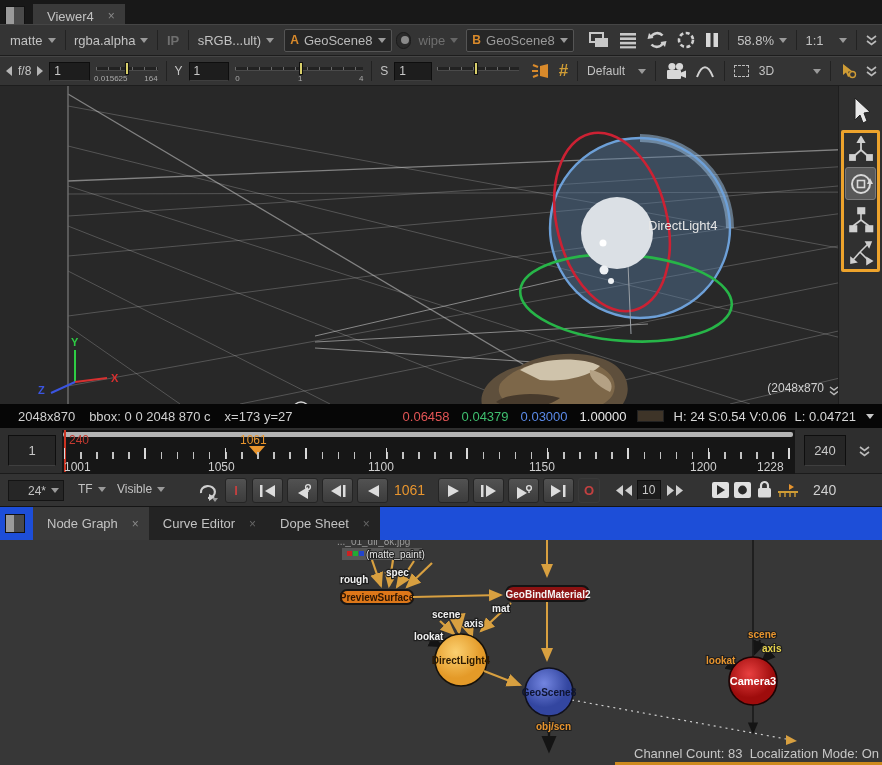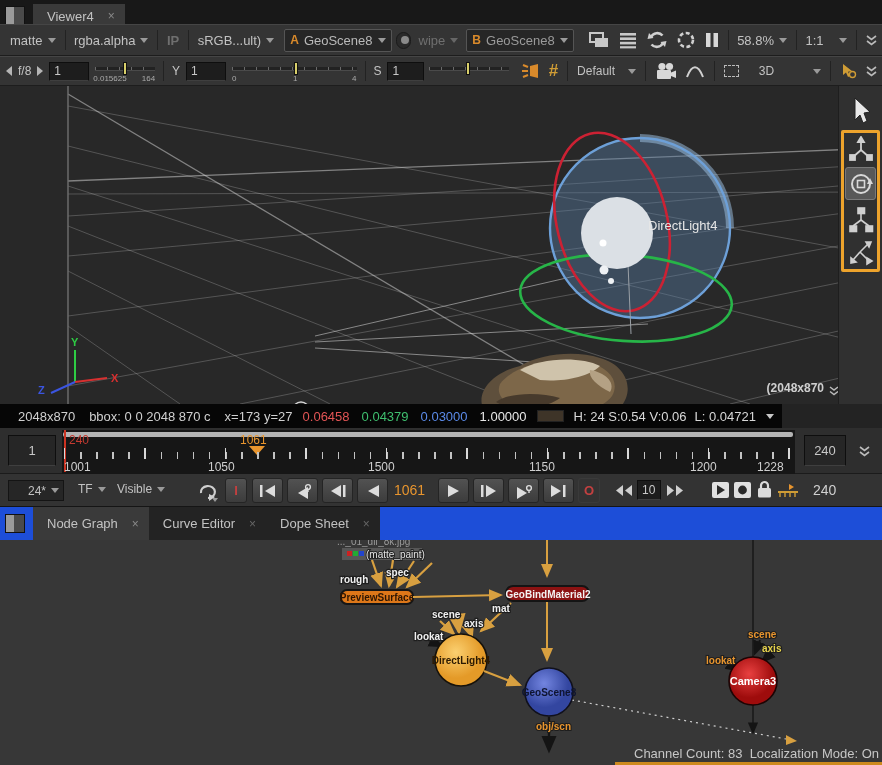--- a/index.html
+++ b/index.html
@@ -215,21 +215,21 @@
     </div>
     <div class="iconbtn">
       <svg width="20" height="16">
           <path d="M2,14 C7,1 13,1 18,14" fill="none" stroke="#d0d0d0" stroke-width="2"></path>
         </svg>
     </div>
     <div class="vsep"></div>
     <div class="iconbtn">
       <span style="display:block;width:15px;height:12px;border:1.6px dashed #bbb;"></span>
     </div>
-    <div class="dd" style="margin-left:12px;">
+    <div class="dd" style="margin-left:2px;">
       <span>3D</span>
         <span class="caret" style="margin-left:34px;"></span>
     </div>
     <div class="vsep"></div>
     <div class="iconbtn">
       <svg width="17" height="16">
           <path d="M3,1 L3,12 L6,9.5 L8,14 L10,13 L8,8.8 L12,8 Z" fill="#cf9c35"></path>
           <circle cx="12.5" cy="11.5" r="3" fill="none" stroke="#cf9c35" stroke-width="1.4"></circle>
         </svg>
     </div>
@@ -306,21 +306,21 @@
       <g stroke-width="2">
         <line x1="75" y1="296" x2="75" y2="264" stroke="#2ecc44"></line>
         <line x1="75" y1="296" x2="107" y2="292" stroke="#d83030"></line>
         <line x1="75" y1="296" x2="51" y2="307" stroke="#3b55e0"></line>
       </g>
       <text x="71" y="260" font-size="11" font-weight="bold" fill="#2ecc44">Y</text>
       <text x="111" y="296" font-size="11" font-weight="bold" fill="#d83030">X</text>
       <text x="38" y="308" font-size="11" font-weight="bold" fill="#3b55e0">Z</text>
     </svg>
 
-    <div class="abs" style="right:58px;top:295px;font-size:12px;color:#cfcfcf;font-weight:bold;">(2048x870</div>
+    <div class="abs" style="right:58px;top:295px;font-size:12px;color:#cfcfcf;">(2048x870</div>
     <div class="abs" style="right:42px;top:297px;">
       <svg width="12" height="12">
           <g stroke="#bbb" stroke-width="1.5" fill="none">
             <path d="M2,2 L6,5 L10,2"></path>
             <path d="M2,6.5 L6,9.5 L10,6.5"></path>
           </g>
         </svg>
     </div>
 
     <div class="abs" style="right:0;top:0;width:44px;height:318px;background:#303030;border-left:1px solid #1e1e1e;">
@@ -364,21 +364,21 @@
             <path d="M18,4 L23,4 L21,9 Z"></path>
             <line x1="12" y1="14" x2="5" y2="22"></line>
             <path d="M3,20 L3,25 L8,24 Z"></path>
             <line x1="12" y1="14" x2="20" y2="22"></line>
             <path d="M19,20 L24,23 L19,26 Z"></path>
           </svg>
       </div>
     </div>
   </div>
 
-  <div class="abs" style="top:404px;left:0;width:782px;height:24px;background:#060606;display:flex;align-items:center;font-size:13px;">
+  <div class="abs" style="top:404px;left:0;width:882px;height:24px;background:#060606;display:flex;align-items:center;font-size:13px;">
     <span style="margin-left:18px;color:#d0d0d0;">2048x870</span>
     <span style="margin-left:14px;color:#d0d0d0;">bbox: 0 0 2048 870 c</span>
     <span style="margin-left:14px;color:#d0d0d0;">x=173 y=27</span>
     <span style="margin-left:auto;color:#e25555;">0.06458</span>
     <span style="margin-left:12px;color:#3fbf6f;">0.04379</span>
     <span style="margin-left:12px;color:#5b8ae8;">0.03000</span>
     <span style="margin-left:12px;color:#e8e8e8;">1.00000</span>
     <span style="margin-left:10px;width:27px;height:12px;background:#3e3428;border:1px solid #222;display:inline-block;"></span>
     <span style="margin-left:10px;color:#d8d8d8;">H: 24 S:0.54 V:0.06</span>
     <span style="margin-left:8px;color:#d8d8d8;">L: 0.04721</span>
@@ -393,21 +393,21 @@
       <div class="abs" style="left:1px;top:2px;width:730px;height:5px;background:#b3b3b3;border-radius:2px;"></div>
       <div class="abs" style="left:2px;top:0;width:2px;height:42px;background:#cc3322;"></div>
       <div class="abs" style="left:7px;top:3px;font-size:12px;color:#c23a30;">240</div>
       <div class="abs" style="left:178px;top:3px;font-size:12px;color:#e8952e;">1061</div>
       <div class="abs" style="left:187px;top:16px;width:0;height:0;border-left:8px solid transparent;border-right:8px solid transparent;border-top:9px solid #e8952e;"></div>
 
       <div class="abs" style="left:2px;top:22px;width:729px;height:7px;background:repeating-linear-gradient(to right,#c2c2c2 0 1.5px,transparent 1.5px 16.1px);"></div>
       <div class="abs" style="left:2px;top:18px;width:729px;height:11px;background:repeating-linear-gradient(to right,#d8d8d8 0 1.5px,transparent 1.5px 80.5px);"></div>
       <div class="abs" style="left:2px;top:30px;font-size:12px;color:#cfcfcf;">1001</div>
       <div class="abs" style="left:146px;top:30px;font-size:12px;color:#cfcfcf;">1050</div>
-      <div class="abs" style="left:306px;top:30px;font-size:12px;color:#cfcfcf;">1500</div>
+      <div class="abs" style="left:306px;top:30px;font-size:12px;color:#cfcfcf;">1100</div>
       <div class="abs" style="left:467px;top:30px;font-size:12px;color:#cfcfcf;">1150</div>
       <div class="abs" style="left:628px;top:30px;font-size:12px;color:#cfcfcf;">1200</div>
       <div class="abs" style="left:695px;top:30px;font-size:12px;color:#cfcfcf;">1228</div>
     </div>
     <div class="inputbox" style="position:absolute;left:804px;top:7px;width:42px;height:31px;justify-content:center;font-size:13px;background:#262626;">
       <span>240</span>
     </div>
     <div class="abs" style="left:858px;top:16px;">
       <svg width="13" height="13">
           <g stroke="#bbb" stroke-width="1.6" fill="none">

